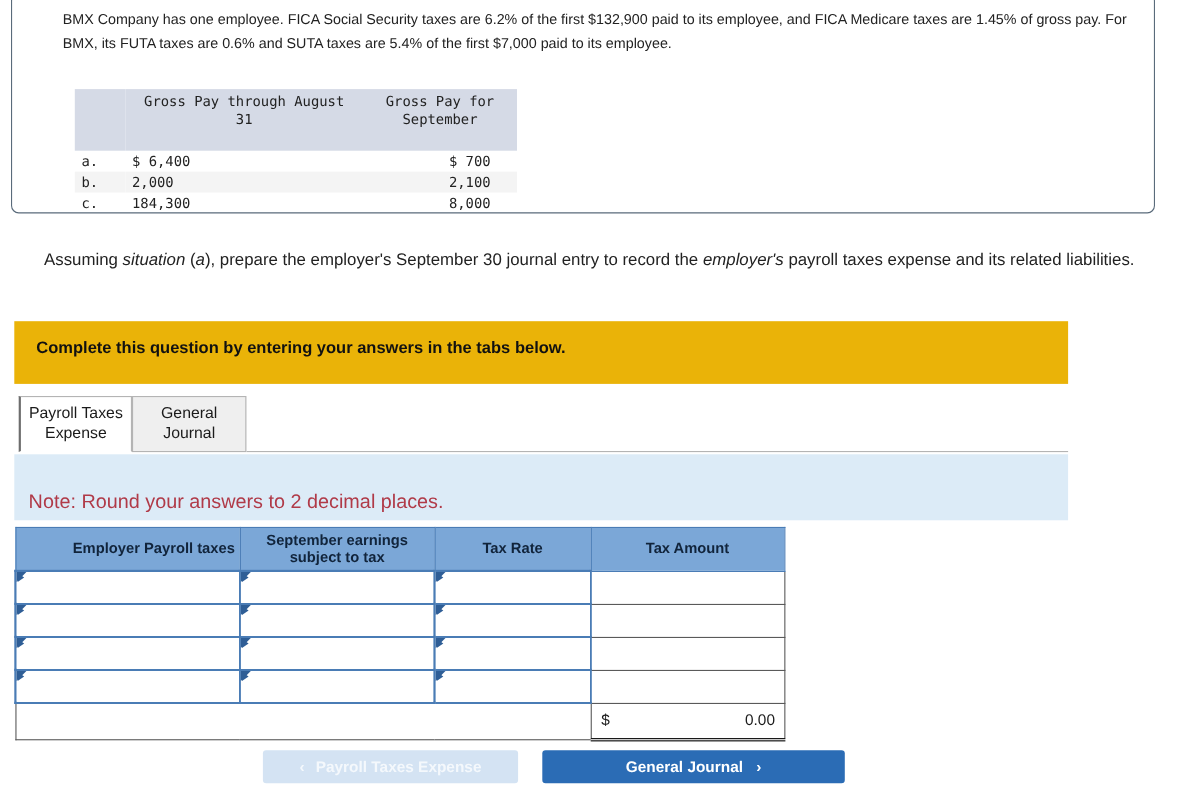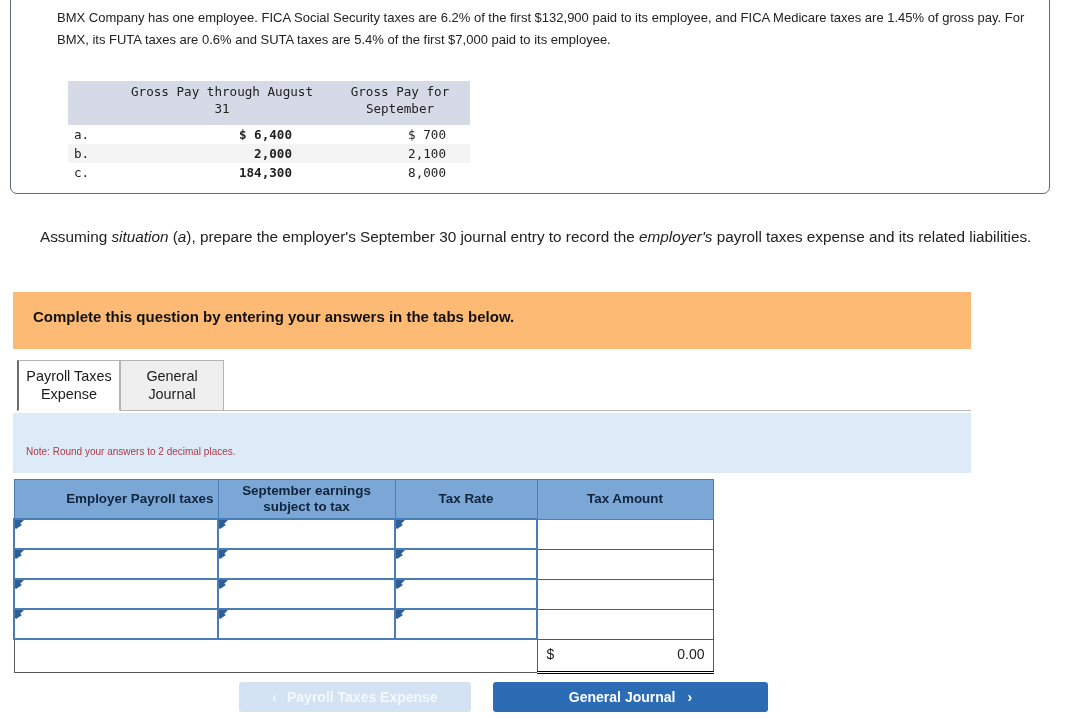--- a/index.html
+++ b/index.html
@@ -44,33 +44,33 @@
     left: 57px;
     top: 86px;
     border-collapse: collapse;
     font-family: "DejaVu Sans Mono", "Liberation Mono", monospace;
     font-size: 12.6px;
     color: #222222;
   }
   .gross-table th {
     background: #d5dae6;
     font-weight: normal;
-    padding: 3px 6px 8px 6px;
+    padding: 3px 6px 20px 6px;
     text-align: center;
     line-height: 16.5px;
   }
   .gross-table th.gp-aug { width: 204px; }
   .gross-table th.gp-sep { width: 128px; }
   .gross-table th.gp-blank { width: 34px; background: #d5dae6; }
   .gross-table td {
     padding: 1px 6px 1px 6px;
     line-height: 17px;
   }
   .gross-table td.lbl { text-align: left; width: 34px; }
-  .gross-table td.num { text-align: right; padding-right: 38px; font-weight: bold; }
+  .gross-table td.num { text-align: left; padding-right: 38px; }
   .gross-table td.num2 { text-align: right; padding-right: 24px; }
   .gross-table tr.alt td { background: #f4f4f4; }
 
   
   .assuming {
     position: absolute;
     left: 8px;
     top: 226px;
     width: 1030px;
     font-size: 15.3px;
@@ -80,21 +80,21 @@
   }
   .assuming i { font-style: italic; }
 
   
   .gray-banner {
     position: absolute;
     left: 13px;
     top: 292px;
     width: 958px;
     height: 57px;
-    background: #fdba74;
+    background: #eab308;
     box-sizing: border-box;
   }
   .gray-banner-text {
     position: absolute;
     left: 20px;
     top: 16px;
     font-size: 15px;
     font-weight: bold;
     color: #111111;
   }
@@ -160,21 +160,21 @@
     position: absolute;
     left: 13px;
     top: 11px;
     font-size: 14.4px;
     color: #1b1b1b;
   }
   .blue-note-line2 {
     position: absolute;
     left: 13px;
     top: 33px;
-    font-size: 10px;
+    font-size: 18px;
     color: #b03a48;
   }
 
   
   .answer-table {
     position: absolute;
     left: 13px;
     top: 479px;
     border-collapse: collapse;
     table-layout: fixed;

